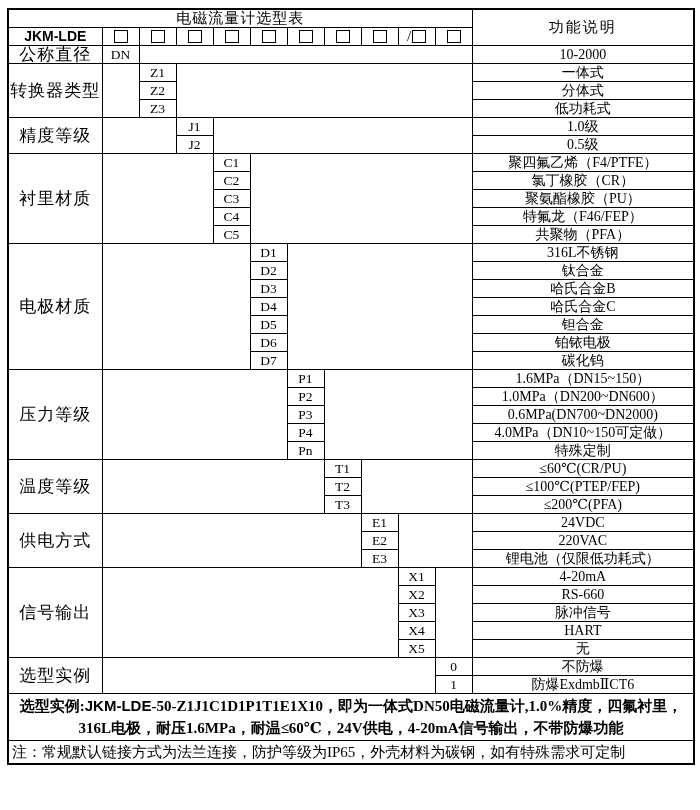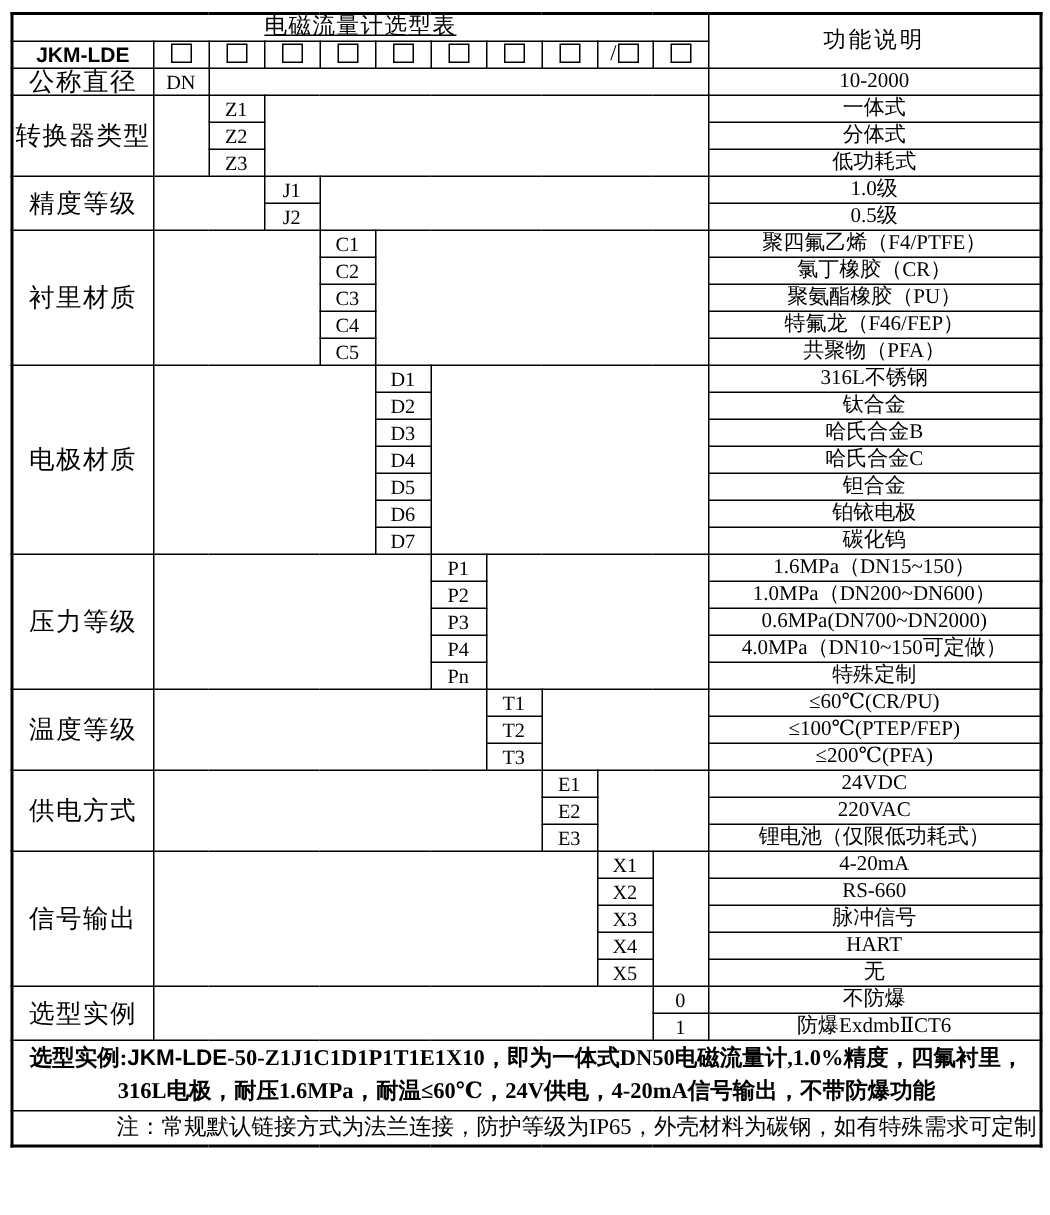--- a/index.html
+++ b/index.html
@@ -19,21 +19,21 @@
     border:1px solid #000;
     height:17px;
     line-height:17px;
     padding:0;
     text-align:center;
     vertical-align:middle;
     white-space:nowrap;
     overflow:hidden;
     font-size:14px;
   }
-  td.title-cell{font-size:15px;letter-spacing:1px;text-decoration:underline;}
+  td.title-cell{font-size:15px;letter-spacing:1px;}
   td.fh{font-size:15px;letter-spacing:2px;margin-left:20px;}
   td.model{
     font-family:"Liberation Sans","DejaVu Sans",sans-serif;
     font-weight:bold;font-size:14px;
   }
   td.lbl{font-size:17px;letter-spacing:1px;}
   td.code{font-size:13.5px;}
   td.desc{font-size:14px;}
   .cb{
     display:inline-block;
@@ -44,21 +44,21 @@
     background:#fff;
   }
   .slash{font-size:15px;margin-right:1px;}
   td.example{
     height:auto;line-height:22px;font-size:15px;
     padding:1px 2px;text-align:center;font-weight:bold;
   }
   td.example .l1 b{font-family:"Liberation Sans","DejaVu Sans",sans-serif;}
   td.note-cell{
     height:22px;line-height:22px;font-size:15px;
-    text-align:right;padding:0 2px 0 3px;
+    text-align:left;padding:0 2px 0 3px;
   }
 </style>
 </head>
 <body>
 
 <div class="sheet">
 <table class="sel">
 <colgroup>
   <col style="width:94px">
   <col style="width:37px">

